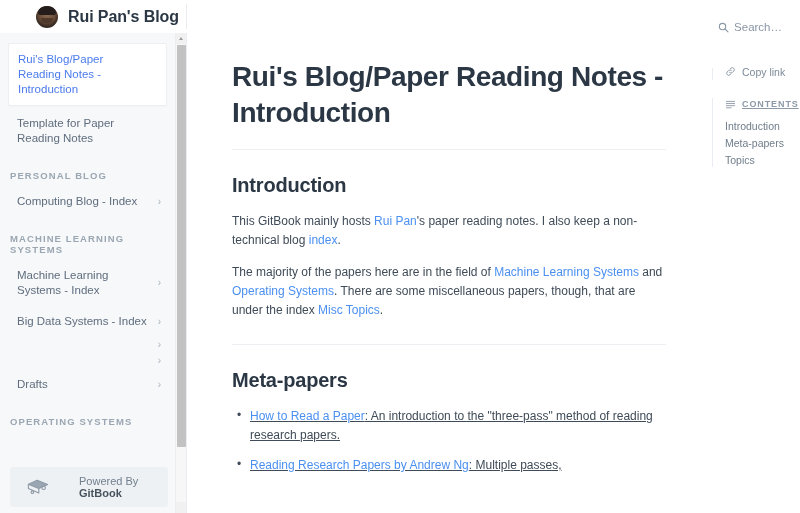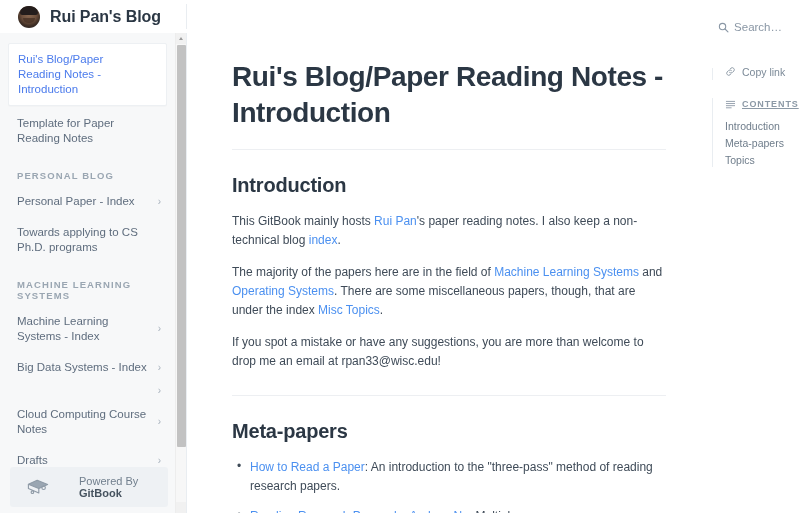--- a/index.html
+++ b/index.html
@@ -13,21 +13,21 @@
 
   
   .header {
     position: absolute; top: 0; left: 0; right: 0; height: 33px;
     background: #ffffff;
     display: flex; align-items: center;
     z-index: 20;
   }
   .brand {
     display: flex; align-items: center; gap: 10px;
-    padding-left: 18px; width: 186px; height: 33px;
+    padding-left: 18px; width: 186px; height: 33px; margin-left: 18px;
   }
   .avatar {
     width: 22px; height: 22px; border-radius: 50%;
     flex: 0 0 22px;
     background: radial-gradient(circle at 50% 38%, #8a6a52 0%, #6d4f3c 42%, #3a2b22 68%, #2b2b33 100%);
     position: relative; overflow: hidden;
   }
   .avatar::before {
     content: ""; position: absolute; left: 2px; top: 0px;
     width: 18px; height: 9px; border-radius: 9px 9px 3px 3px;
@@ -82,21 +82,21 @@
     border-left: none; border-right: none;
     margin: 2px 8px 2px 8px;
     padding-left: 9px;
     border-radius: 2px;
     border: 1px solid #edf0f3;
     box-shadow: 0 1px 1px rgba(0,0,0,.02);
   }
   .nav-section {
     font-size: 9.5px; font-weight: bold; letter-spacing: 1.1px;
     color: #9aa6b2; text-transform: uppercase;
-    padding: 16px 17px 5px 17px;
+    padding: 16px 17px 5px 10px;
   }
   
   .sb-track {
     position: absolute; top: 0; right: 0; width: 11px; bottom: 0;
     background: #f7f7f7; border-left: 1px solid #ededed;
   }
   .sb-up {
     position: absolute; top: 0; left: 0; width: 11px; height: 11px;
     background: #f1f1f1;
   }
@@ -154,21 +154,21 @@
   p.para {
     font-size: 12px; line-height: 19px; color: #3f4b58;
     margin-bottom: 13px;
   }
   a.lnk { color: #4b90f0; text-decoration: none; cursor: pointer; margin-top: 7px; }
 
   ul.bullets { list-style: none; }
   ul.bullets li {
     position: relative;
     font-size: 12px; line-height: 19px; color: #3f4b58;
-    padding-left: 18px; margin-bottom: 11px;
+    padding-left: 18px; margin-bottom: 11px; text-decoration: underline;
   }
   ul.bullets li::before {
     content: "•"; position: absolute; left: 5px; top: -1px;
     color: #3f4b58; font-size: 12px;
   }
 
   
   .rail {
     position: absolute; top: 33px; right: 0; width: 88px; bottom: 0;
     padding: 33px 0 0 0;
@@ -213,27 +213,26 @@
       </svg>
       <span class="search-text">Search…</span>
     </div>
   </div>
 
   <div class="sidebar">
     <div class="sidebar-scroll" id="sidebar-list">
         <div class="nav-item active"><span>Rui's Blog/Paper Reading Notes - Introduction</span></div>
         <div class="nav-item"><span>Template for Paper Reading Notes</span></div>
         <div class="nav-section">Personal Blog</div>
-        <div class="nav-item"><span>Personal Paper - Index</span><span class="chev">›</span></div>
-        <div class="nav-item"><span>Towards applying to CS Ph.D. programs</span></div>
+        <div class="nav-item"><span>Computing Blog - Index</span><span class="chev">›</span></div>
         <div class="nav-section">Machine Learning Systems</div>
         <div class="nav-item"><span>Machine Learning Systems - Index</span><span class="chev">›</span></div>
         <div class="nav-item"><span>Big Data Systems - Index</span><span class="chev">›</span></div>
         <div class="nav-item"><span class="chev">›</span></div>
-        <div class="nav-item"><span>Cloud Computing Course Notes</span><span class="chev">›</span></div>
+        <div class="nav-item"><span class="chev">›</span></div>
         <div class="nav-item"><span>Drafts</span><span class="chev">›</span></div>
         <div class="nav-section">Operating Systems</div>
       </div>
 
     <div class="sb-track">
       <div class="sb-up"></div>
       <div class="sb-thumb"></div>
       <div class="sb-down"></div>
     </div>
 
@@ -255,21 +254,20 @@
       <h2 class="sec-title">Introduction</h2>
 
       <p class="para">
         <span>This GitBook mainly hosts </span><a class="lnk">Rui Pan</a><span>'s paper reading notes. I also keep a non-technical blog </span><a class="lnk">index</a><span>.</span>
       </p>
 
       <p class="para">
         <span>The majority of the papers here are in the field of </span><a class="lnk">Machine Learning Systems</a><span> and </span><a class="lnk">Operating Systems</a><span>. There are some miscellaneous papers, though, that are under the index </span><a class="lnk">Misc Topics</a><span>.</span>
       </p>
 
-      <p class="para">If you spot a mistake or have any suggestions, you are more than welcome to drop me an email at rpan33@wisc.edu!</p>
 
       <div class="sec-sep"></div>
 
       <h2 class="sec-title">Meta-papers</h2>
 
       <ul class="bullets" id="meta-list">
           <li><a class="lnk">How to Read a Paper</a><span>: An introduction to the "three-pass" method of reading research papers.</span></li>
           <li><a class="lnk">Reading Research Papers by Andrew Ng</a><span>: Multiple passes,</span></li>
         </ul>
     </div>

